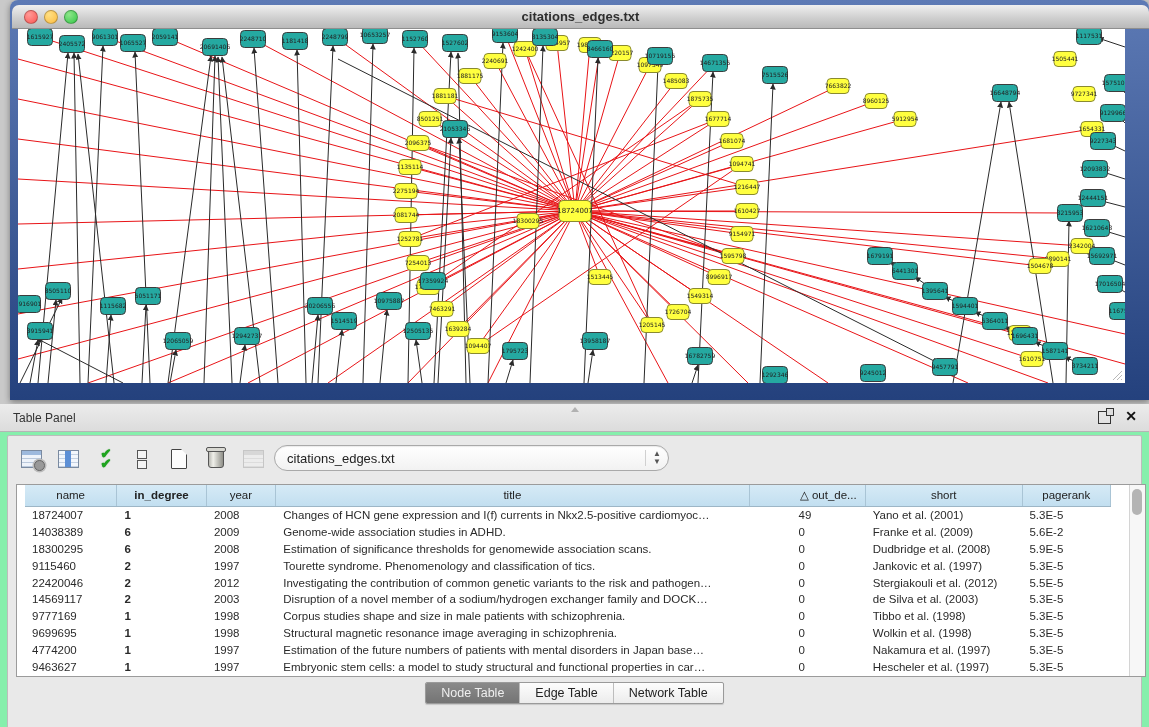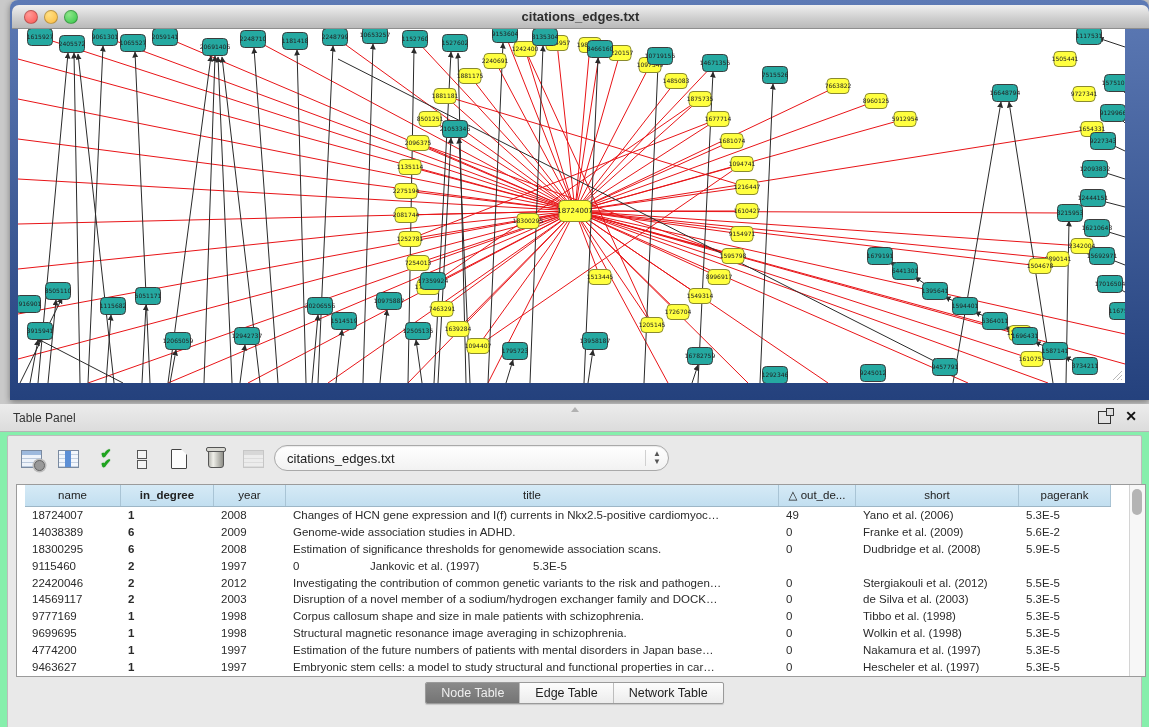--- a/index.html
+++ b/index.html
@@ -53,21 +53,21 @@
   #table-select .val{flex:1;font-size:13px;color:#222;padding-left:12px;}
   #table-select .spin{width:22px;text-align:center;color:#555;font-size:8px;line-height:8px;border-left:1px solid #d0d0d0;}
 
   
   #dtable{position:absolute;left:8px;top:48px;width:1120px;height:191px;background:#fff;border:1px solid #9b9b9b;overflow:hidden;padding-left:8px;}
   #thead{display:flex;height:21px;background:linear-gradient(#d6eaf6,#c2dff0);border-bottom:1px solid #9db6c6;width:1086px;}
   .hcell{box-sizing:border-box;border-right:1px solid #a9c4d5;font-size:11.5px;color:#222;text-align:center;line-height:21px;
     white-space:nowrap;overflow:hidden;}
   #tbody .trow{display:flex;height:16.9px;width:1086px;}
   .cell{box-sizing:border-box;font-size:11.5px;color:#2a2a2a;line-height:16.9px;padding-left:7px;white-space:nowrap;overflow:hidden;}
-  .c0{width:96px;}.c1{width:93px;font-weight:bold;}.c2{width:72px;}.c3{width:493px;}.c4{width:77px;}.c5{width:163px;}.c6{width:92px;}
+  .c0{width:96px;}.c1{width:93px;font-weight:bold;}.c2{width:72px;}.c3{width:493px;}.c4{width:77px;margin-left:42px;}.c5{width:163px;}.c6{width:92px;}
   #vscroll{position:absolute;right:0;top:0;bottom:0;width:15px;background:#f7f7f7;border-left:1px solid #d4d4d4;}
   #vthumb{position:absolute;left:2px;top:4px;width:10px;height:26px;border-radius:6px;background:#b4b4b4;}
 
   
   #tabs{position:absolute;left:0;right:0;top:246px;display:flex;justify-content:center;}
   #segwrap{display:inline-flex;border:1px solid #9a9a9a;border-radius:2px;overflow:hidden;background:linear-gradient(#fdfdfd,#ececec);box-shadow:0 1px 1px rgba(0,0,0,.15);}
   .seg{padding:0 15px;height:20px;line-height:20px;font-size:12.5px;color:#222;border-left:1px solid #bdbdbd;}
   .seg:first-child{border-left:none;}
   .seg.sel{background:linear-gradient(#8a8a8a,#747474);color:#efefef;}
 
@@ -719,21 +719,21 @@
             <div class="hcell c5">short</div>
             <div class="hcell c6">pagerank</div>
           </div>
         <div id="tbody">
             <div class="trow">
               <div class="cell c0">18724007</div>
               <div class="cell c1">1</div>
               <div class="cell c2">2008</div>
               <div class="cell c3">Changes of HCN gene expression and I(f) currents in Nkx2.5-positive cardiomyoc…</div>
               <div class="cell c4">49</div>
-              <div class="cell c5">Yano et al. (2006)</div>
+              <div class="cell c5">Yano et al. (2001)</div>
               <div class="cell c6">5.3E-5</div>
             </div>
             <div class="trow">
               <div class="cell c0">14038389</div>
               <div class="cell c1">6</div>
               <div class="cell c2">2009</div>
               <div class="cell c3">Genome-wide association studies in ADHD.</div>
               <div class="cell c4">0</div>
               <div class="cell c5">Franke et al. (2009)</div>
               <div class="cell c6">5.6E-2</div>
@@ -744,20 +744,21 @@
               <div class="cell c2">2008</div>
               <div class="cell c3">Estimation of significance thresholds for genomewide association scans.</div>
               <div class="cell c4">0</div>
               <div class="cell c5">Dudbridge et al. (2008)</div>
               <div class="cell c6">5.9E-5</div>
             </div>
             <div class="trow">
               <div class="cell c0">9115460</div>
               <div class="cell c1">2</div>
               <div class="cell c2">1997</div>
+              <div class="cell c3">Tourette syndrome. Phenomenology and classification of tics.</div>
               <div class="cell c4">0</div>
               <div class="cell c5">Jankovic et al. (1997)</div>
               <div class="cell c6">5.3E-5</div>
             </div>
             <div class="trow">
               <div class="cell c0">22420046</div>
               <div class="cell c1">2</div>
               <div class="cell c2">2012</div>
               <div class="cell c3">Investigating the contribution of common genetic variants to the risk and pathogen…</div>
               <div class="cell c4">0</div>
@@ -770,21 +771,21 @@
               <div class="cell c2">2003</div>
               <div class="cell c3">Disruption of a novel member of a sodium/hydrogen exchanger family and DOCK…</div>
               <div class="cell c4">0</div>
               <div class="cell c5">de Silva et al. (2003)</div>
               <div class="cell c6">5.3E-5</div>
             </div>
             <div class="trow">
               <div class="cell c0">9777169</div>
               <div class="cell c1">1</div>
               <div class="cell c2">1998</div>
-              <div class="cell c3">Corpus callosum shape and size in male patients with schizophrenia.</div>
+              <div class="cell c3">Corpus studies shape and size in male patients with schizophrenia.</div>
               <div class="cell c4">0</div>
               <div class="cell c5">Tibbo et al. (1998)</div>
               <div class="cell c6">5.3E-5</div>
             </div>
             <div class="trow">
               <div class="cell c0">9699695</div>
               <div class="cell c1">1</div>
               <div class="cell c2">1998</div>
               <div class="cell c3">Structural magnetic resonance image averaging in schizophrenia.</div>
               <div class="cell c4">0</div>

